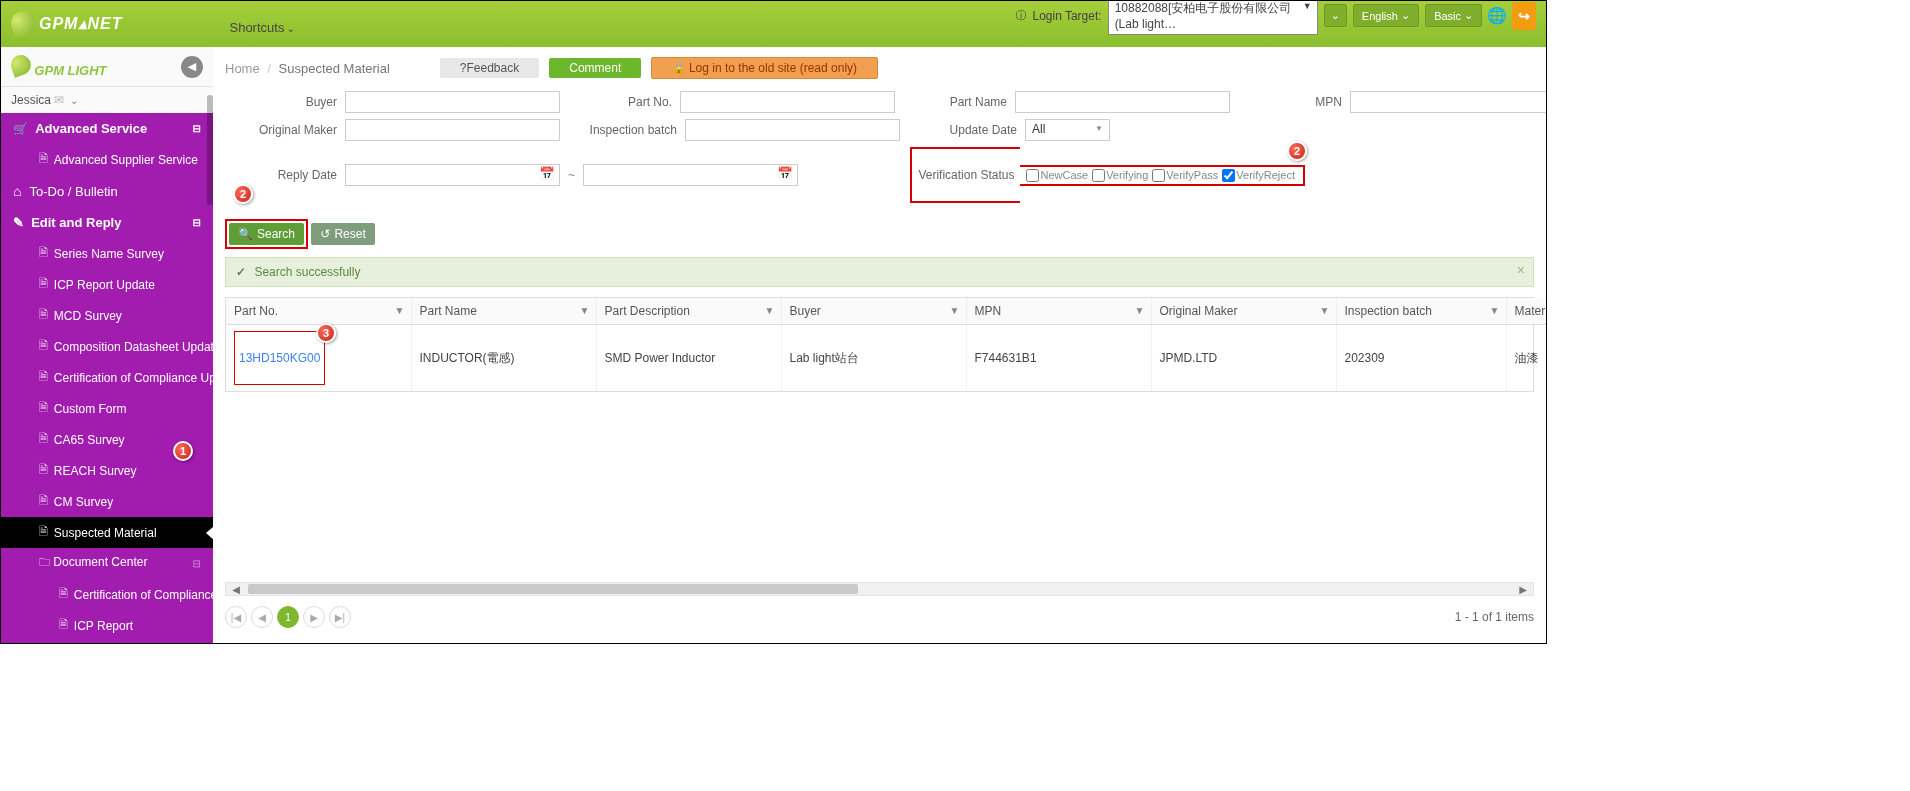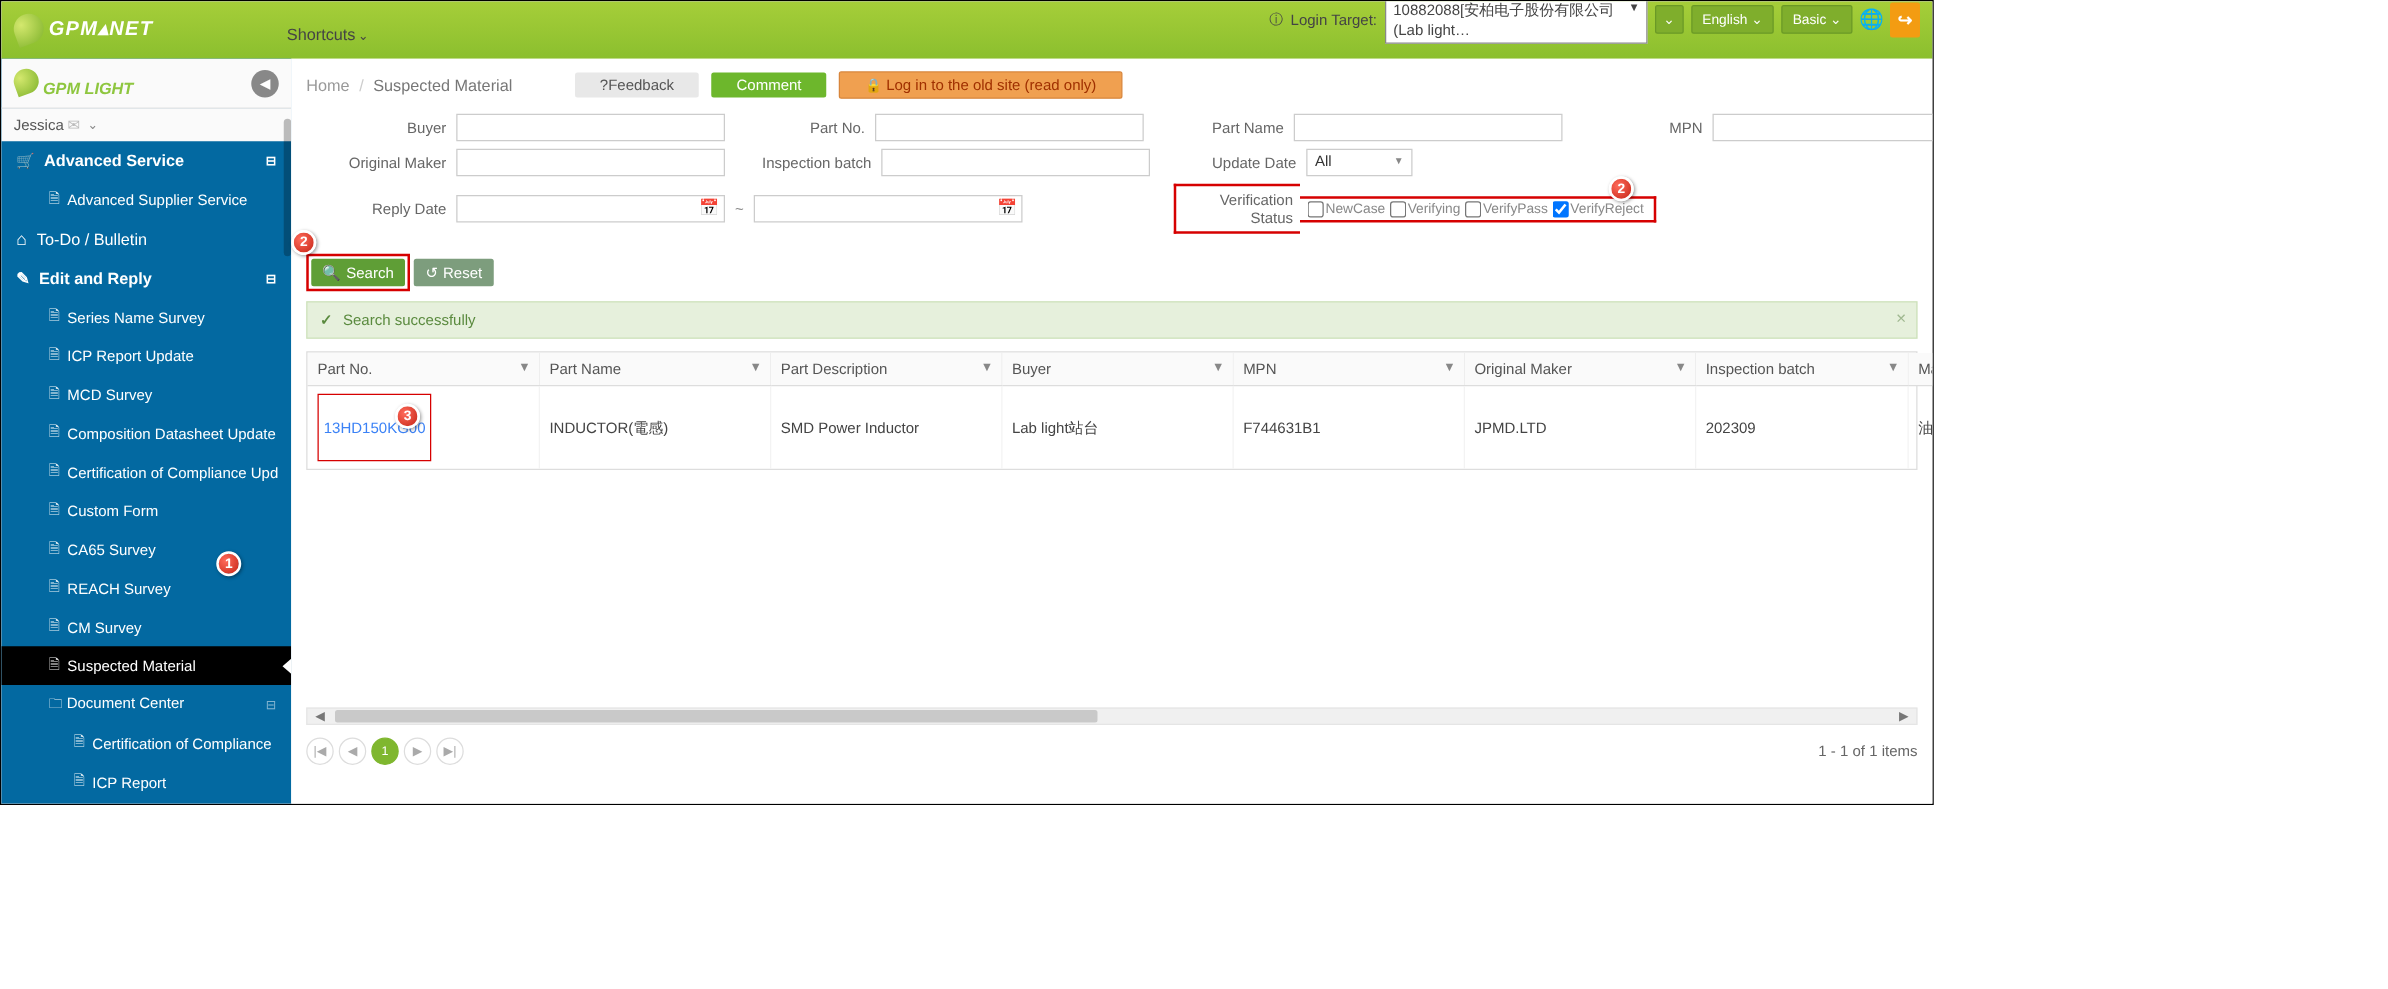--- a/index.html
+++ b/index.html
@@ -11,21 +11,21 @@
 .shortcuts { margin-left: 90px; color: #444; font-size: 13px; cursor: pointer; }
 .shortcuts::after { content: "⌄"; font-size: 10px; margin-left: 2px; }
 .tb-right { margin-left: auto; display: flex; align-items: center; gap: 6px; color: #444; font-size: 12px;}
 .tb-select { background: #fff; border: 1px solid #888; padding: 3px 18px 3px 6px; font-size: 12px; width: 210px; position: relative;}
 .tb-select::after { content: "▼"; position: absolute; right: 5px; top: 4px; font-size: 9px;}
 .tb-btn { background: #7fae2c; color: #fff; border: 1px solid #6a9926; padding: 4px 8px; font-size: 11px; border-radius: 2px; cursor: pointer; display: flex; align-items: center; gap: 3px;}
 .tb-btn.caret-only { padding: 4px 6px;}
 .tb-icon { width: 18px; height: 18px; display: inline-flex; align-items: center; justify-content: center; color: #666; font-size: 16px;}
 .tb-logout { background: #f39c12; color: #fff; padding: 6px; border-radius: 2px; font-size: 14px; font-weight: bold; cursor: pointer;}
 .container { display: flex; height: calc(100% - 46px); }
-.sidebar { width: 232px; background: #0369a1; color: #fff; font-size: 12px; position: relative; overflow: hidden;}
+.sidebar { width: 212px; background: #a21caf; color: #fff; font-size: 12px; position: relative; overflow: hidden;}
 .side-logo-bar { background: #fafafa; color: #999; padding: 8px 10px; display: flex; align-items: center; justify-content: space-between; border-bottom: 1px solid #e2e2e2;}
 .side-logo-bar .leaf { width: 20px; height: 20px; background: radial-gradient(circle at 30% 30%, #d4e86e, #7fb32b); border-radius: 50% 50% 50% 0; transform: rotate(-20deg); display: inline-block;}
 .side-logo-bar .txt { font-style: italic; color: #8ec63f; font-weight: bold; font-size: 13px;}
 .side-collapse { width: 22px; height: 22px; background: #888; border-radius: 50%; display: inline-flex; align-items: center; justify-content: center; color: #fff; font-size: 11px;}
 .user-line { background: #fafafa; color: #555; padding: 6px 10px; display: flex; align-items: center; gap: 3px;}
 .user-line::after { content: "⌄"; font-size: 10px; color: #888; margin-left: 3px;}
 .env-icon { color: #bbb; font-size: 12px;}
 .nav-section { padding: 8px 12px; display: flex; align-items: center; gap: 8px; cursor: pointer; font-size: 13px;}
 .nav-section.header { font-weight: bold; justify-content: space-between;}
 .nav-section .exp { font-size: 10px;}
@@ -252,21 +252,21 @@
           </div>
       </div>
       <div class="form-row">
         <div class="form-cell" style="width:680px;">
           <div class="flabel">Reply Date</div>
           <span class="dateWrap"><input class="finput date" style=""><span class="cal-icon">📅</span></span>
           <span class="sep-tilde">~</span>
           <span class="dateWrap"><input class="finput date" style=""><span class="cal-icon">📅</span></span>
         </div>
         <div class="form-cell" style="width:400px; justify-content:flex-end;">
-          <div class="flabel" style="width:auto; border:2px solid #d60000; border-right:none; padding:4px 6px;margin-left:14px;">Verification Status</div>
+          <div class="flabel" style="width:auto; border:2px solid #d60000; border-right:none; padding:19px 6px;">Verification Status</div>
           <div class="vstatus-box" style="border-left:none;">
             <label>
                 <input type="checkbox" style="">
                 <span>NewCase</span>
               </label>
             <label>
                 <input type="checkbox" style="">
                 <span>Verifying</span>
               </label>
             <label>

